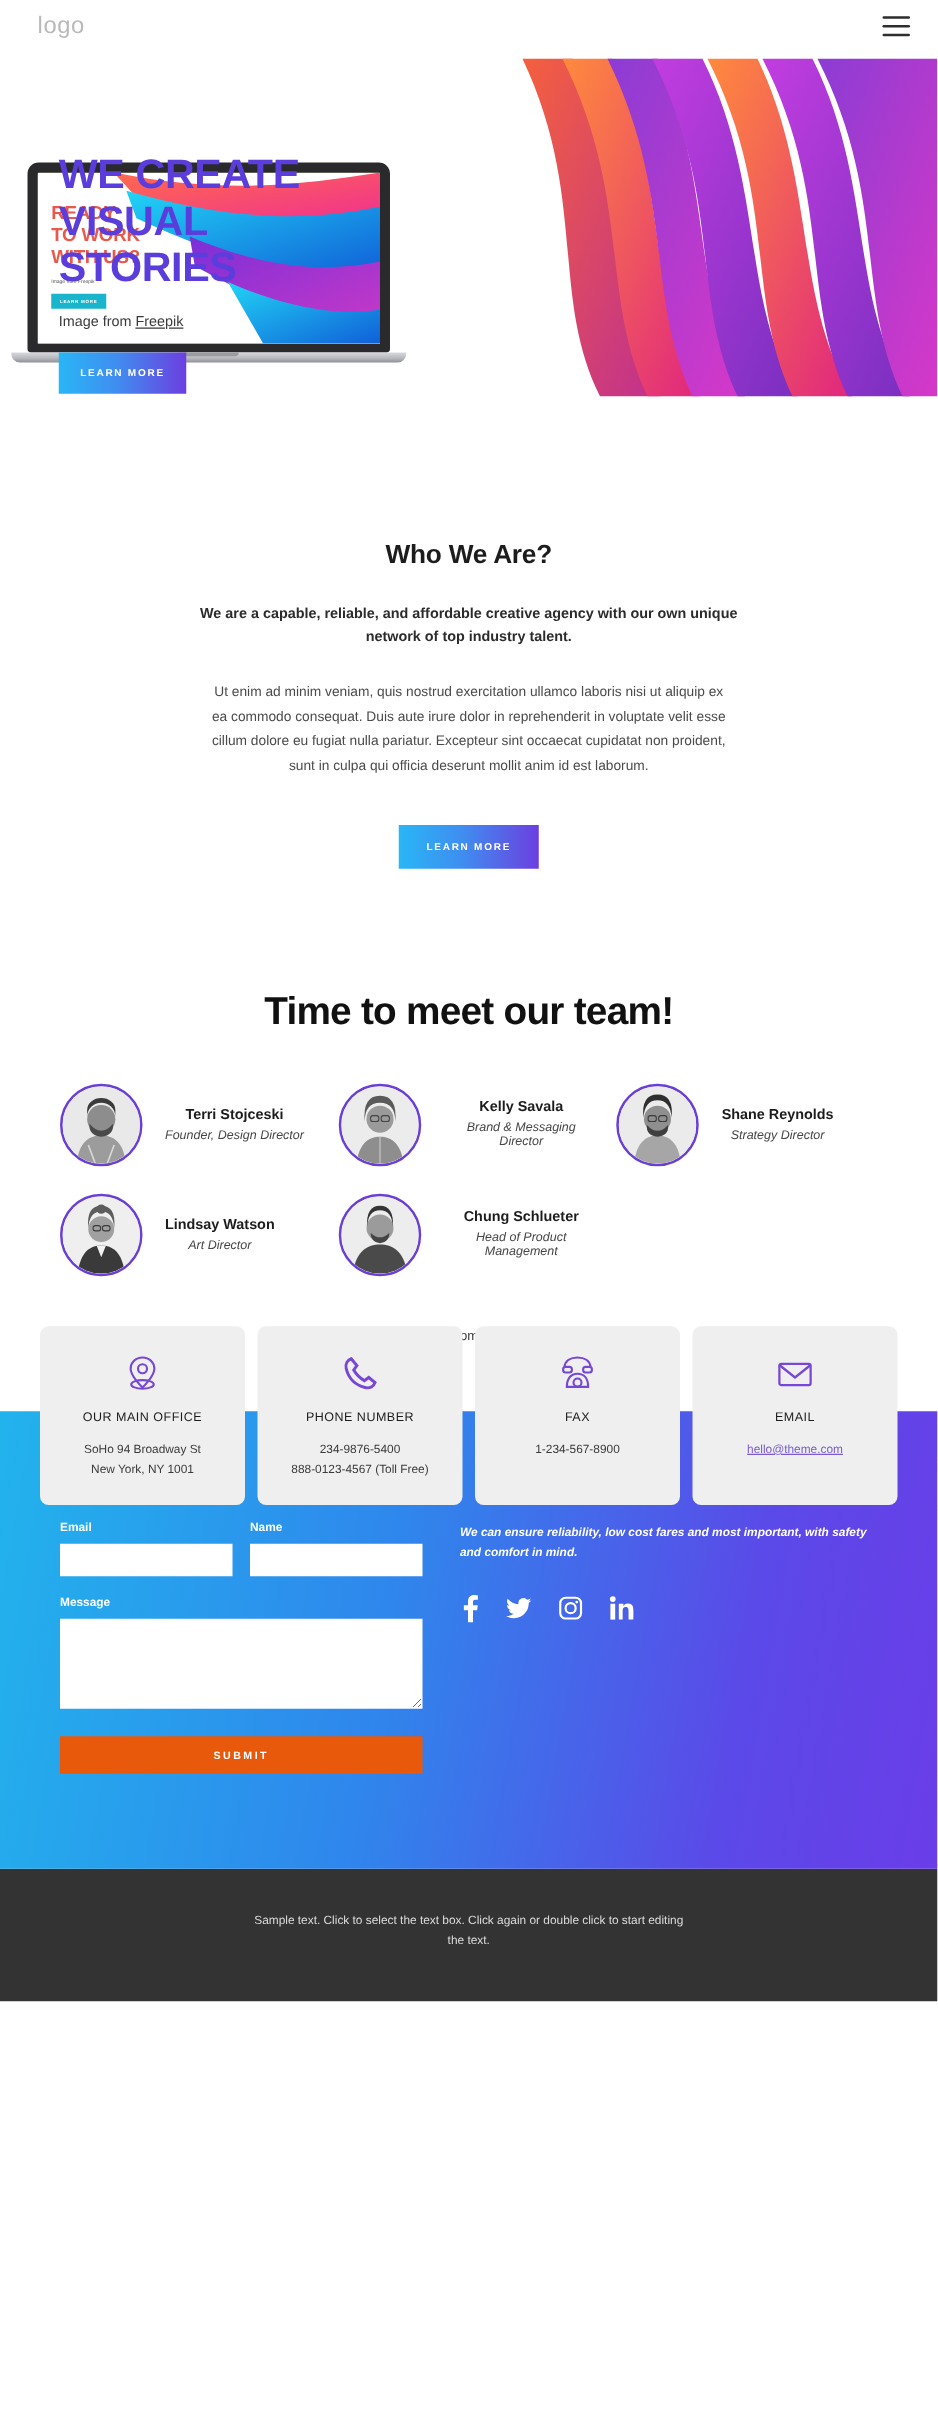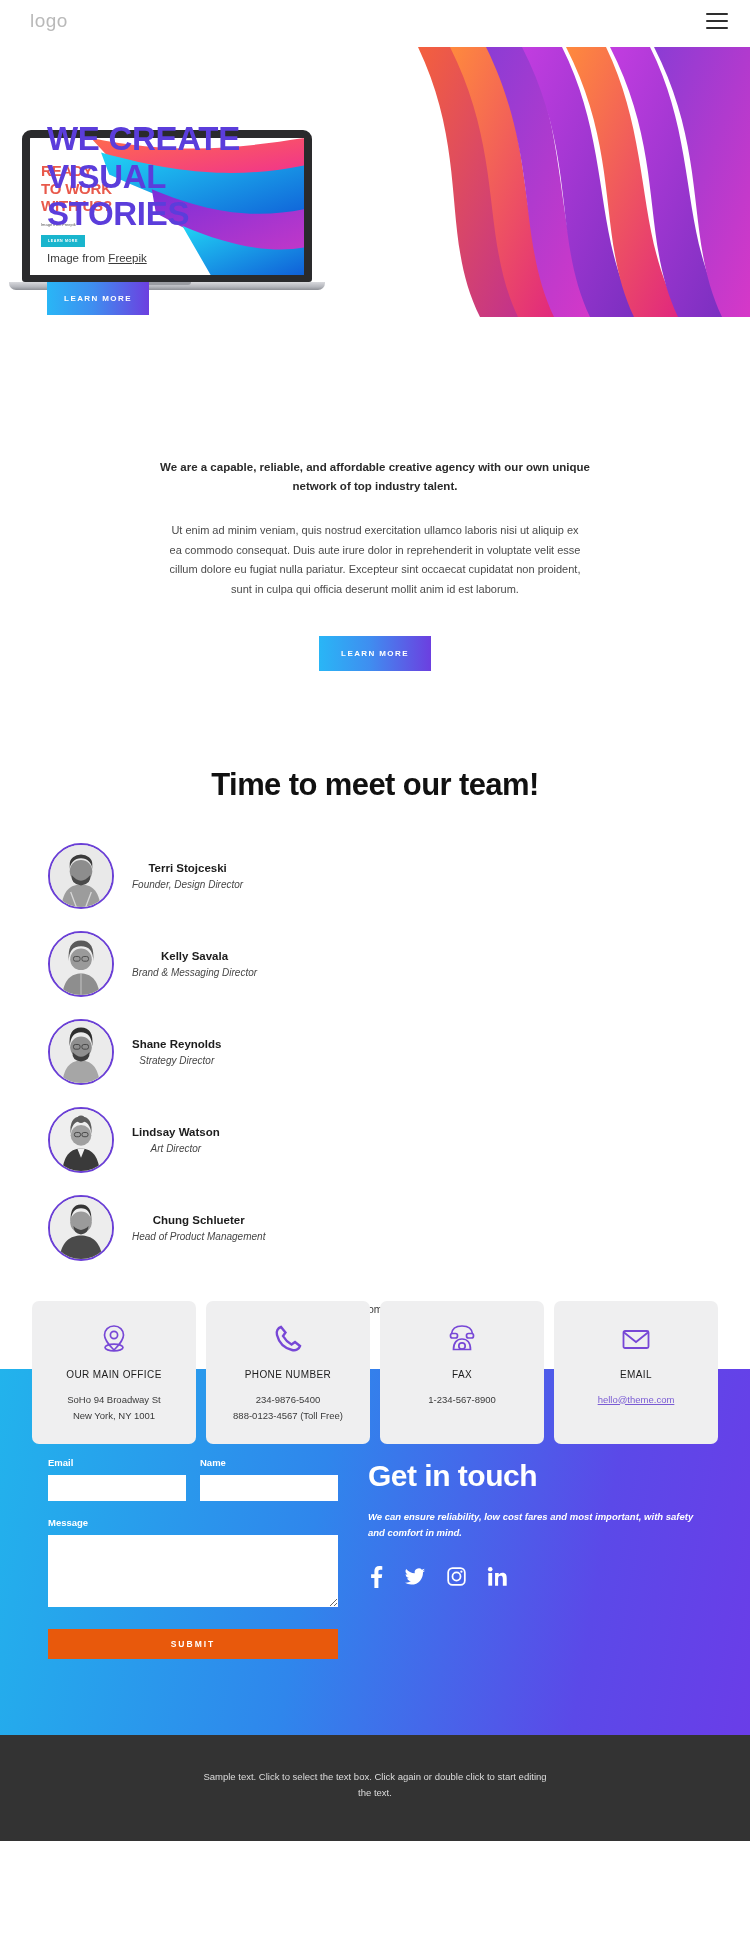--- a/index.html
+++ b/index.html
@@ -172,21 +172,21 @@
   .team { padding-top: 96px; }
   .team-h {
     font-size: 31px;
     font-weight: 700;
     color: #111;
     letter-spacing: -0.6px;
   }
   .team-grid {
     margin-top: 40px;
     display: grid;
-    grid-template-columns: 1fr;
+    grid-template-columns: 1fr 1fr 1fr;
     row-gap: 22px;
     column-gap: 14px;
   }
   .member { display: flex; align-items: center; gap: 18px; }
   .avatar {
     width: 66px; height: 66px;
     border-radius: 50%;
     border: 2.5px solid #6a3fd6;
     overflow: hidden;
     background: #ececec;
@@ -403,20 +403,21 @@
       <span>STORIES</span>
     </h1>
     <div class="hero-caption">
       <span>Image from </span><a href="#">Freepik</a>
     </div>
     <button class="btn-gradient">LEARN MORE</button>
   </div>
 </section>
 
 <section class="section about center">
+  <h2 class="h2">Who We Are?</h2>
   <p class="about-lead">We are a capable, reliable, and affordable creative agency with our own unique network of top industry talent.</p>
   <p class="about-body">Ut enim ad minim veniam, quis nostrud exercitation ullamco laboris nisi ut aliquip ex ea commodo consequat. Duis aute irure dolor in reprehenderit in voluptate velit esse cillum dolore eu fugiat nulla pariatur. Excepteur sint occaecat cupidatat non proident, sunt in culpa qui officia deserunt mollit anim id est laborum.</p>
   <button class="btn-gradient">LEARN MORE</button>
 </section>
 
 <section class="section team center">
   <h2 class="team-h">Time to meet our team!</h2>
 
   <div class="team-grid">
 
@@ -594,21 +595,20 @@
           </div>
         </div>
         <div class="field">
           <label>Message</label>
           <textarea placeholder="" style=""></textarea>
         </div>
         <button type="button" class="submit-btn">SUBMIT</button>
       </form>
 
       <div class="touch-col">
-        <h2 class="touch-h">Get in touch</h2>
         <p class="touch-lead">We can ensure reliability, low cost fares and most important, with safety and comfort in mind.</p>
         <div class="socials">
           <span>
             <svg width="16" height="22" viewBox="0 0 16 22" fill="currentColor">
               <path d="M10.4 22V12.1h3.3l.5-3.9h-3.8V5.7c0-1.1.3-1.9 1.9-1.9h2V.3C13.9.2 12.7 0 11.3 0 8.4 0 6.4 1.8 6.4 5.1v3.1H3.1v3.9h3.3V22z"></path>
             </svg>
           </span>
           <span>
             <svg width="22" height="22" viewBox="0 0 24 24" fill="currentColor">
               <path d="M23 4.9a9 9 0 0 1-2.6.7 4.5 4.5 0 0 0 2-2.5 9 9 0 0 1-2.9 1.1A4.5 4.5 0 0 0 11.7 8a12.8 12.8 0 0 1-9.3-4.7 4.5 4.5 0 0 0 1.4 6 4.4 4.4 0 0 1-2-.6v.1a4.5 4.5 0 0 0 3.6 4.4 4.5 4.5 0 0 1-2 .1 4.5 4.5 0 0 0 4.2 3.1A9 9 0 0 1 1 18.3a12.7 12.7 0 0 0 6.9 2c8.3 0 12.8-6.9 12.8-12.8v-.6A9.2 9.2 0 0 0 23 4.9z"></path>

